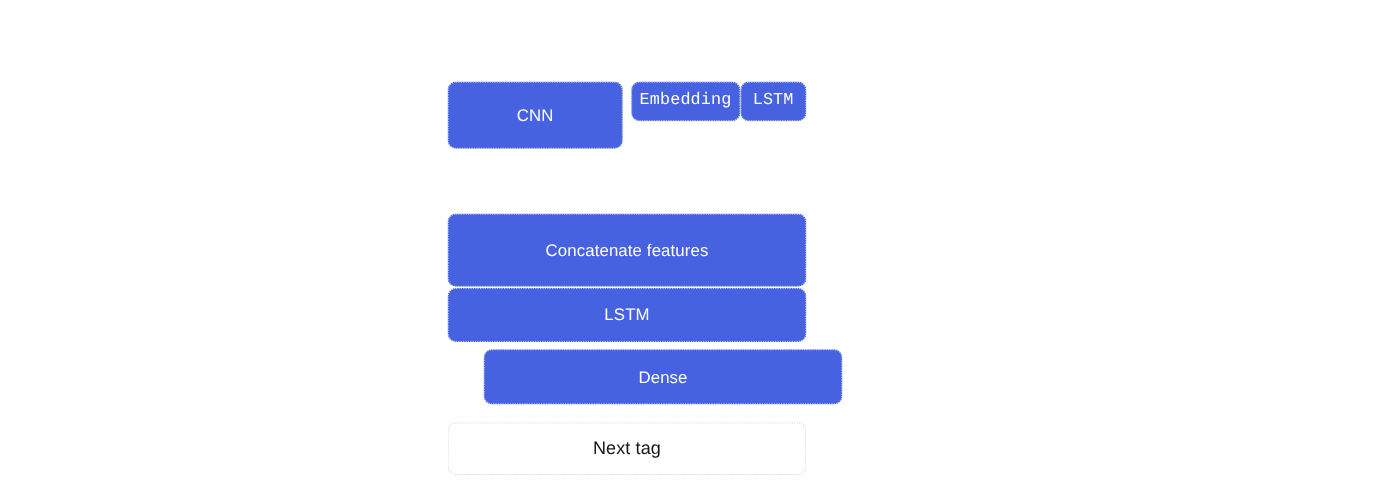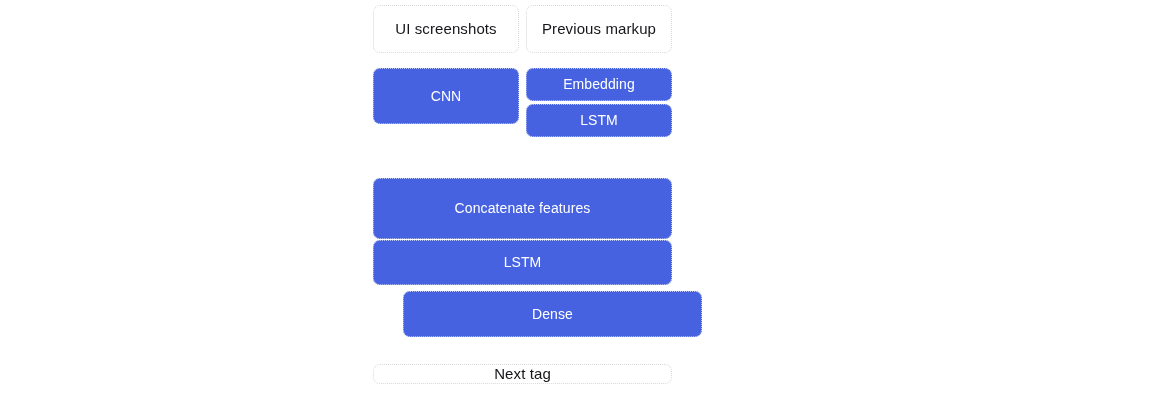--- a/index.html
+++ b/index.html
@@ -70,41 +70,37 @@
   .half { width: 146px; }
   .full { width: 299px; }
 
   
   #row-inputs        { top: 5px;   height: 48px; }
   #row-encoders      { top: 68px;  height: 69px; }
   #row-repeat        { top: 141px; height: 33px; }
   #row-concat        { top: 178px; height: 61px; }
   #row-decoder-lstm  { top: 240px; height: 45px; }
   #row-dense         { top: 291px; height: 46px; padding-left: 30px; }
-  #row-output        { top: 352px; height: 44px; align-items: center; }
+  #row-output        { top: 352px; height: 44px; }
 
   #row-encoders .stack {
     width: 146px;
     display: flex;
-    flex-direction: column;
     justify-content: space-between;
     height: 69px;
+    font-family: Liberation Mono, monospace;
   }
   #row-encoders .stack .node { height: 33px; }
   #row-encoders .cnn { height: 56px; }
 </style>
 </head>
 <body>
 
 <div id="diagram">
 
-  <div class="row" id="row-inputs">
-    <div class="node card half">UI screenshots</div>
-    <div class="node card half">Previous markup</div>
-  </div>
 
   <div class="row" id="row-encoders">
     <div class="node blue half cnn">CNN</div>
     <div class="stack">
       <div class="node blue half">Embedding</div>
       <div class="node blue half">LSTM</div>
     </div>
   </div>
 
 

